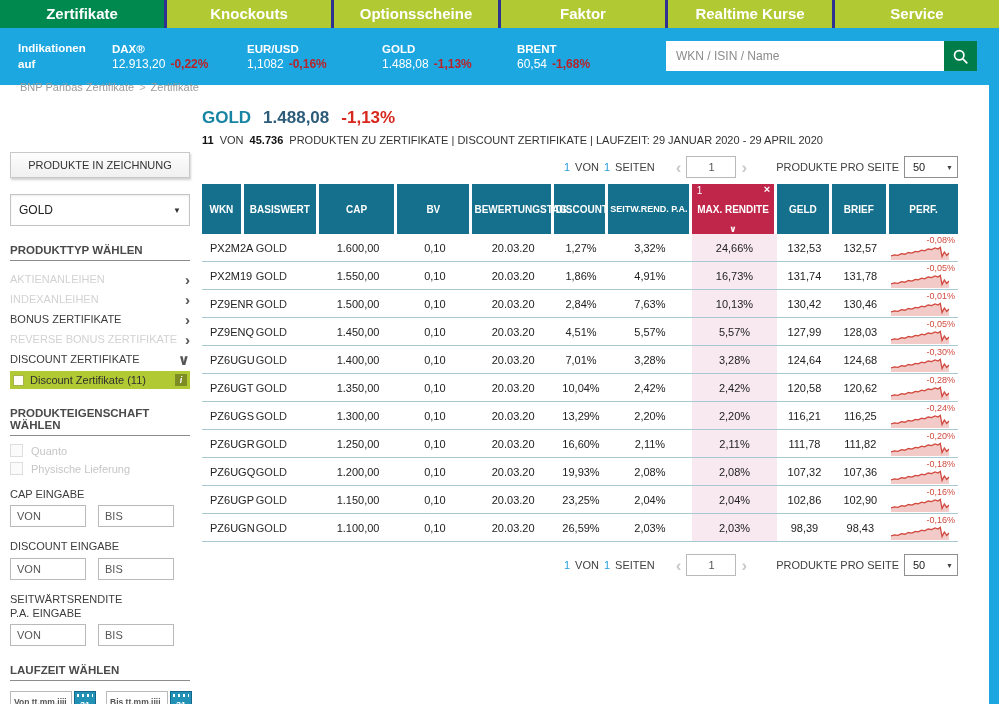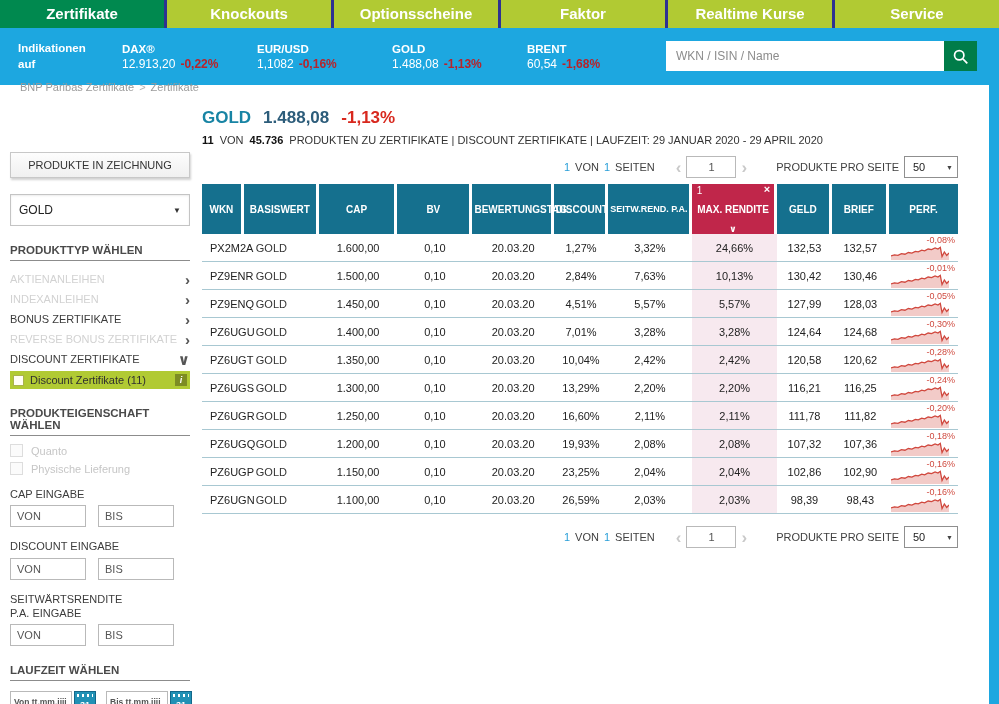--- a/index.html
+++ b/index.html
@@ -9,21 +9,21 @@
   
   .topnav{display:flex;height:28px;background:var(--navy,#2e3192);gap:3px;}
   .nav-tab{flex:1;background:var(--lime,#b1ca33);color:#fff;font-weight:bold;font-size:15px;
     text-align:center;line-height:28px;cursor:pointer;white-space:nowrap;}
   .nav-tab.active{background:var(--brand-green,#00894f);}
 
   
   .ticker{position:relative;height:57px;background:var(--cyan,#1da7e0);display:flex;align-items:center;
     padding-left:18px;box-sizing:border-box;color:#fff;}
   .ticker-label{width:92px;font-size:11.5px;line-height:1.35;font-weight:bold;}
-  .quotes{display:flex;margin-left:12px;}
+  .quotes{display:flex;margin-left:2px;}
   .quote{width:135px;cursor:pointer;}
   .q-name{font-weight:bold;font-size:11.5px;}
   .q-row{font-size:12px;margin-top:2px;}
   .q-chg{color:var(--negative-red,#b8232a);font-weight:bold;margin-left:5px;}
   .search{position:absolute;right:22px;top:13px;display:flex;height:30px;}
   .search input{width:278px;height:30px;border:none;padding:0 10px;font-size:12px;color:#333;
     font-family:inherit;box-sizing:border-box;outline:none;margin-left:48px;}
   .search input::placeholder{color:#8c8c8c;}
   .search button{width:33px;height:30px;background:#007c49;border:none;display:flex;align-items:center;
     justify-content:center;cursor:pointer;padding:0;}
@@ -315,20 +315,39 @@
             <td class="c-brief">132,57</td>
             <td class="c-perf">
               <span class="chg">-0,08%</span>
               <svg viewBox="0 0 100 26" preserveAspectRatio="none" class="spark">
                 <polygon points="0,19 6,17 12,18 18,15 24,16 30,13 36,14 42,11 47,12 53,9 58,10 64,7 70,8 76,5 81,7 85,4 88,20 92,12 96,18 100,14 100,26 0,26" class="spark-fill"></polygon>
                 <polyline points="0,19 6,17 12,18 18,15 24,16 30,13 36,14 42,11 47,12 53,9 58,10 64,7 70,8 76,5 81,7 85,4 88,20 92,12 96,18 100,14" class="spark-line"></polyline>
               </svg>
             </td>
           </tr>
           <tr class="row">
+            <td class="c-wkn">PX2M19</td>
+            <td class="c-basiswert">GOLD</td>
+            <td class="c-cap">1.550,00</td>
+            <td class="c-bv">0,10</td>
+            <td class="c-btag">20.03.20</td>
+            <td class="c-discount">1,86%</td>
+            <td class="c-seitw">4,91%</td>
+            <td class="c-maxr pink">16,73%</td>
+            <td class="c-geld">131,74</td>
+            <td class="c-brief">131,78</td>
+            <td class="c-perf">
+              <span class="chg">-0,05%</span>
+              <svg viewBox="0 0 100 26" preserveAspectRatio="none" class="spark">
+                <polygon points="0,19 6,17 12,18 18,15 24,16 30,13 36,14 42,11 47,12 53,9 58,10 64,7 70,8 76,5 81,7 85,4 88,20 92,12 96,18 100,14 100,26 0,26" class="spark-fill"></polygon>
+                <polyline points="0,19 6,17 12,18 18,15 24,16 30,13 36,14 42,11 47,12 53,9 58,10 64,7 70,8 76,5 81,7 85,4 88,20 92,12 96,18 100,14" class="spark-line"></polyline>
+              </svg>
+            </td>
+          </tr>
+          <tr class="row">
             <td class="c-wkn">PZ9ENR</td>
             <td class="c-basiswert">GOLD</td>
             <td class="c-cap">1.500,00</td>
             <td class="c-bv">0,10</td>
             <td class="c-btag">20.03.20</td>
             <td class="c-discount">2,84%</td>
             <td class="c-seitw">7,63%</td>
             <td class="c-maxr pink">10,13%</td>
             <td class="c-geld">130,42</td>
             <td class="c-brief">130,46</td>

